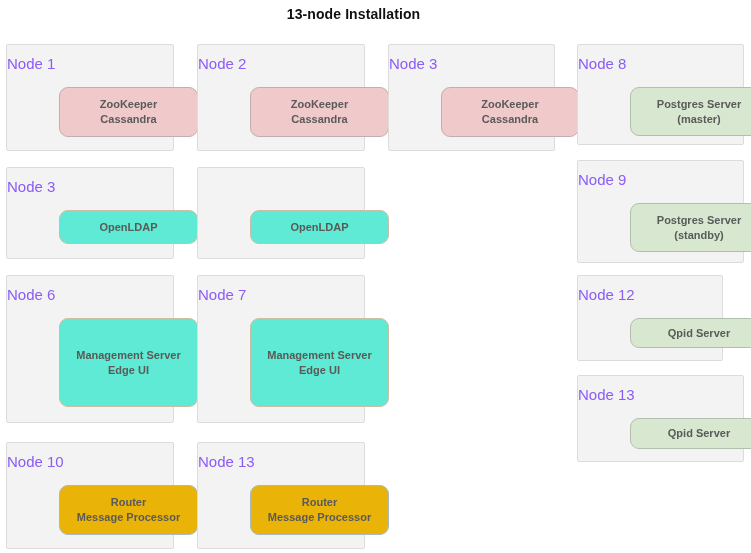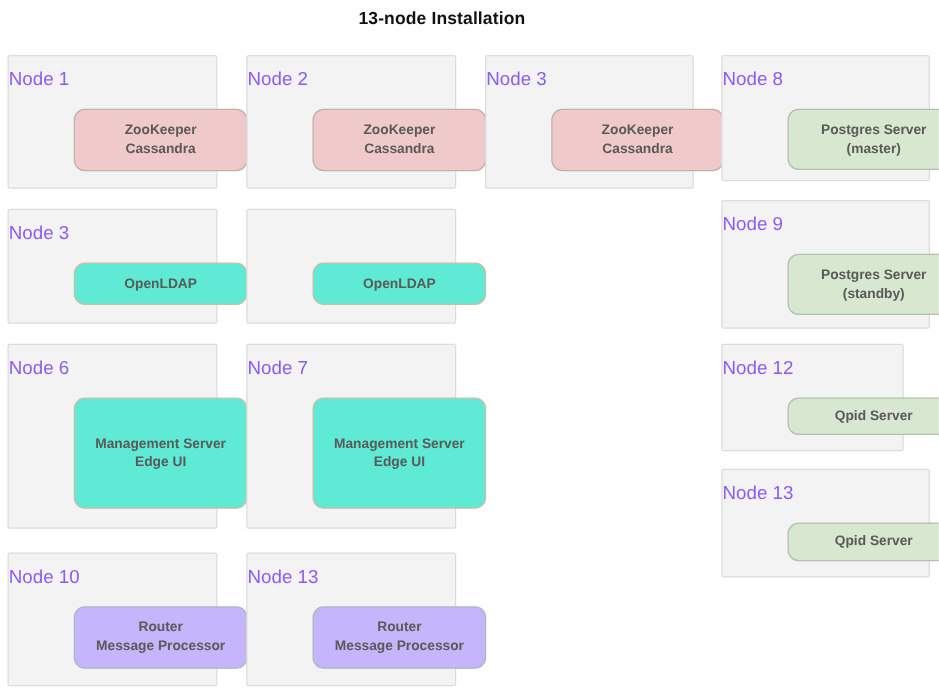--- a/index.html
+++ b/index.html
@@ -84,21 +84,21 @@
   }
   .svc-green {
     background: #d8e7d0;
     border: 1px solid #b3bfae;
   }
   .svc-yellow {
     background: #5eead4;
     border: 1px solid #c9bfa4;
   }
   .svc-blue {
-    background: #c4b5fd;
+    background: #eab308;
     border: 1px solid #a9b8c4;
   }
 </style>
 </head>
 <body>
 
 <div id="diagram">
 
   <div class="page-title">13-node Installation</div>
 

